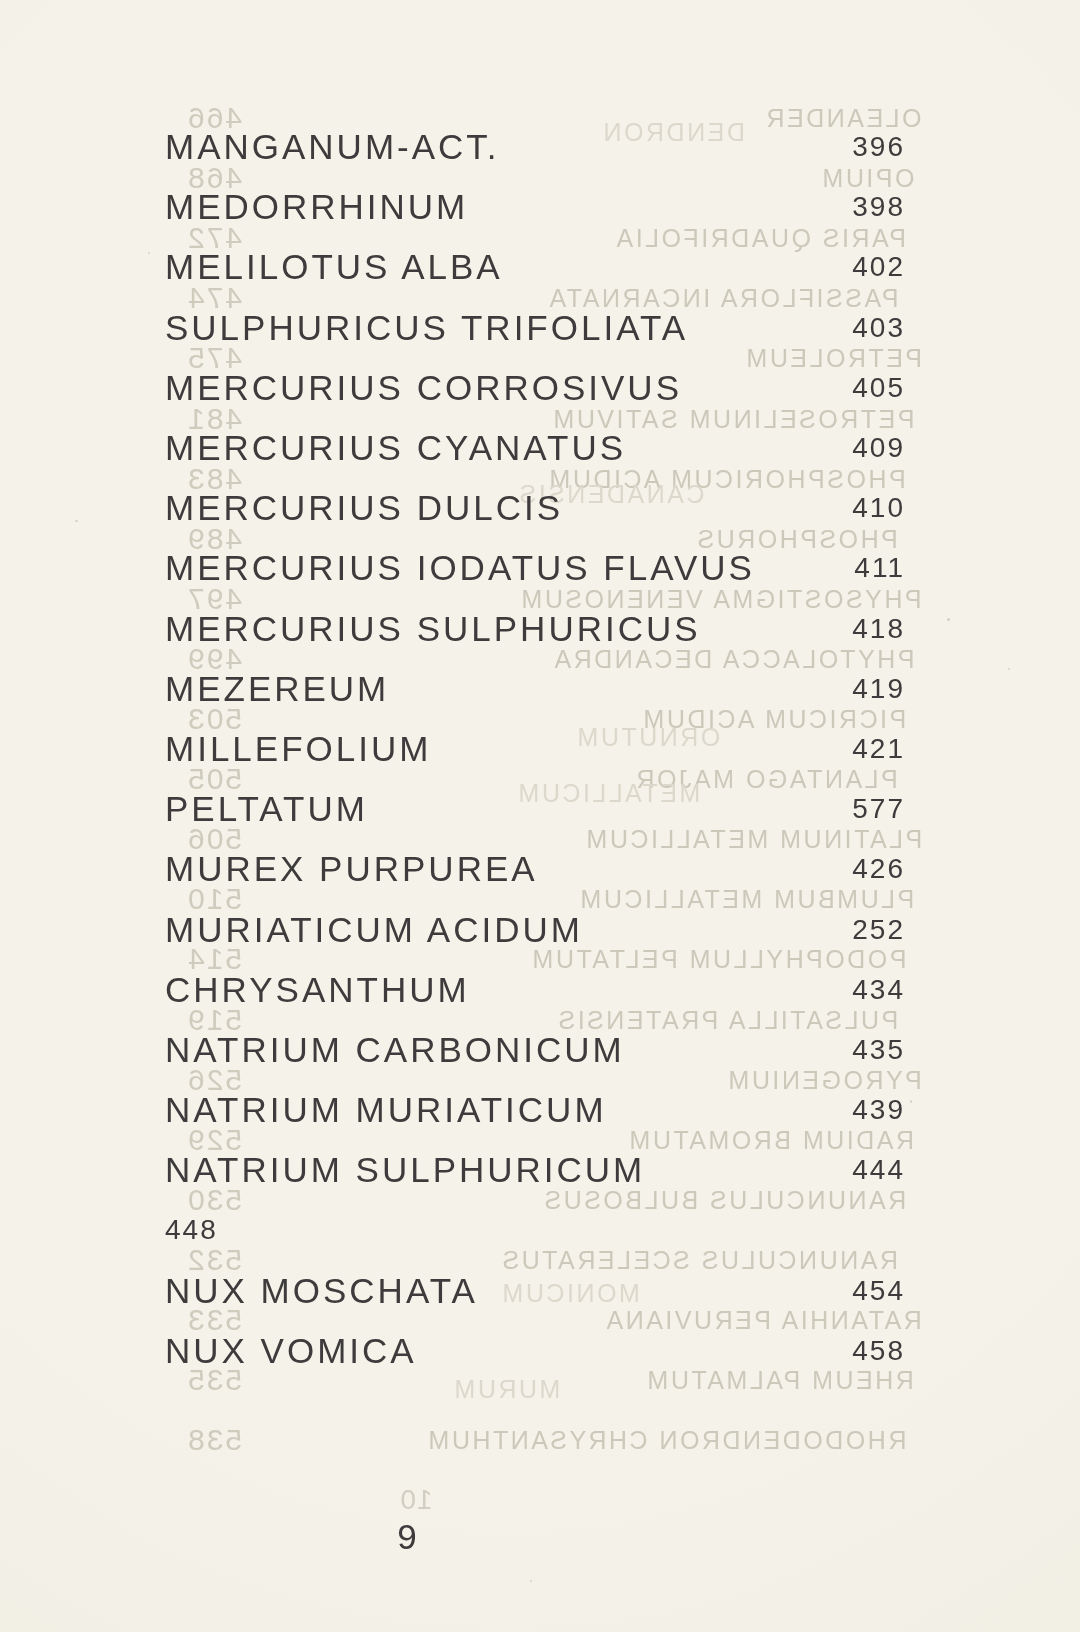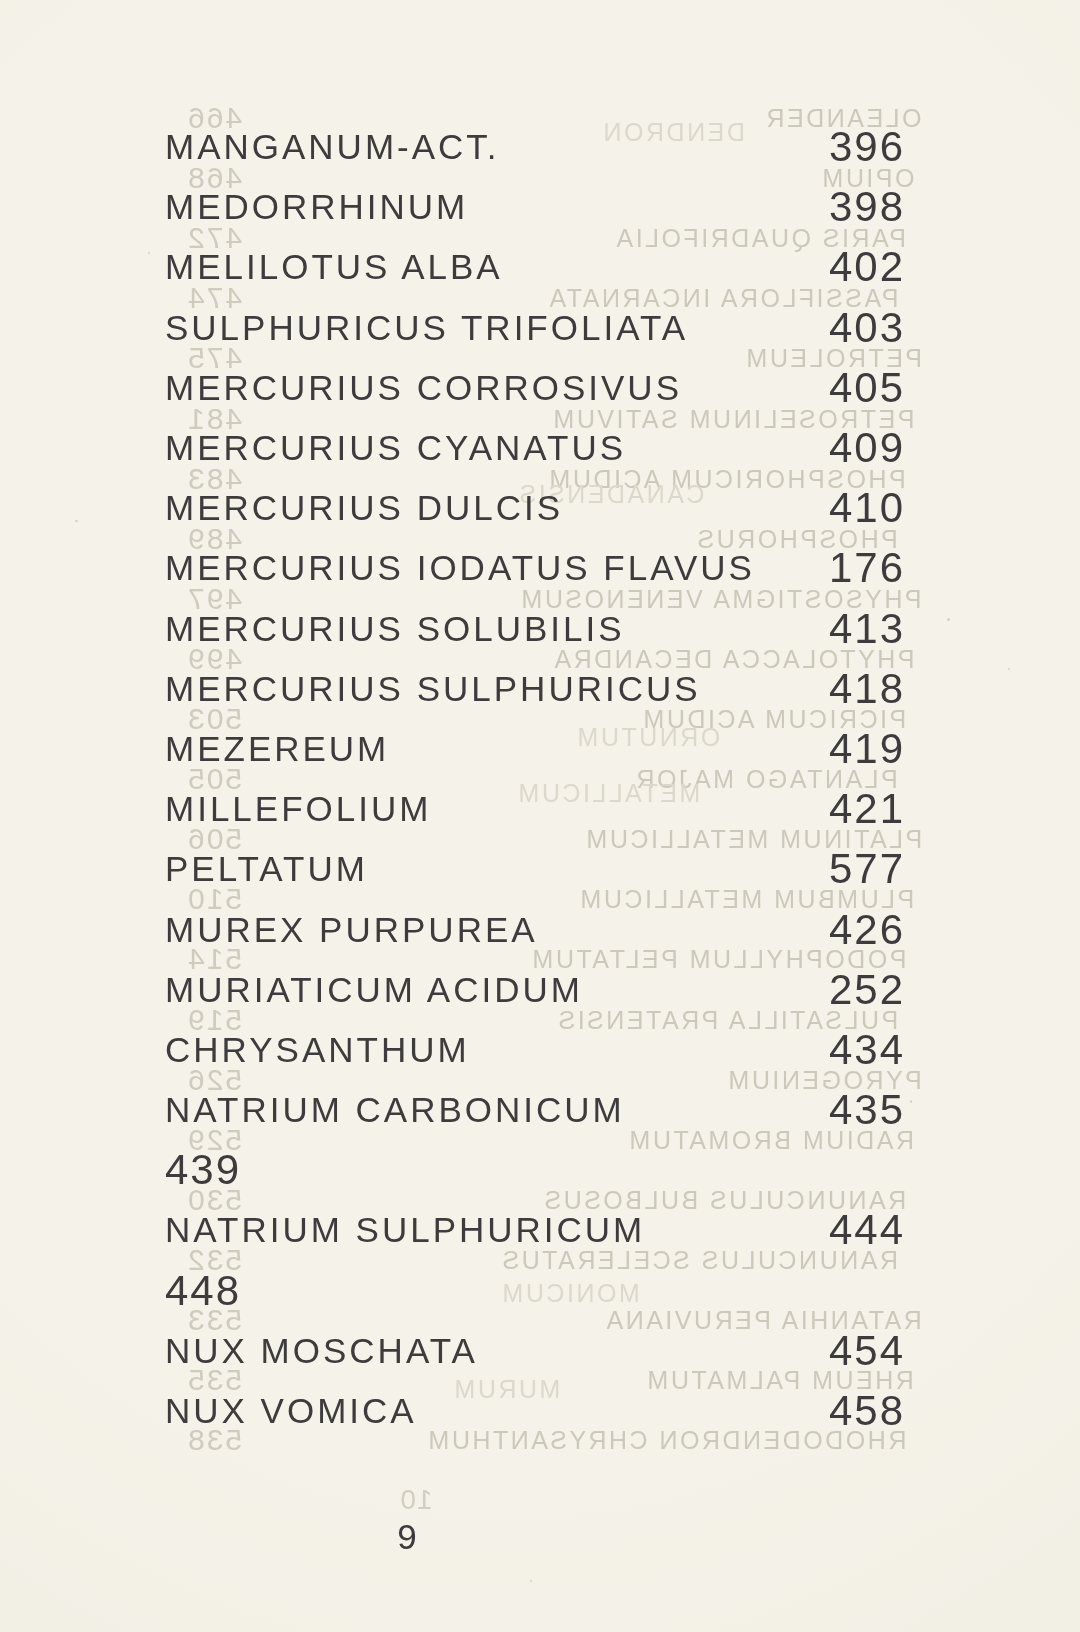--- a/index.html
+++ b/index.html
@@ -33,21 +33,21 @@
   }
   .ghost-pagenum{
     position:absolute;left:394px;top:1484px;width:44px;text-align:center;
     transform:scaleX(-1);
     font-size:28px;letter-spacing:1px;color:#d2cec1;
   }
   
   .toc-list{position:absolute;left:165px;top:117px;width:740px;}
   .toc-row{height:60.2px;display:flex;justify-content:space-between;align-items:center;}
   .toc-name{font-size:35px;letter-spacing:3px;color:#3d3b3c;white-space:nowrap;}
-  .toc-page{font-size:42px;letter-spacing:2px;color:#3d3b3c;}
+  .toc-page{font-size:28px;letter-spacing:2px;color:#3d3b3c;}
   .page-number{
     position:absolute;left:375px;top:1516px;width:64px;height:42px;line-height:42px;
     text-align:center;font-size:35px;color:#3d3b3c;
   }
   
   .speck{position:absolute;background:#8a8578;border-radius:50%;opacity:.3;}
 </style>
 </head>
 <body>
 
@@ -133,25 +133,21 @@
       <div class="toc-row">
         <span class="toc-name">MERCURIUS CYANATUS</span>
         <span class="toc-page">409</span>
       </div>
       <div class="toc-row">
         <span class="toc-name">MERCURIUS DULCIS</span>
         <span class="toc-page">410</span>
       </div>
       <div class="toc-row">
         <span class="toc-name">MERCURIUS IODATUS FLAVUS</span>
-        <span class="toc-page">176</span>
-      </div>
-      <div class="toc-row">
-        <span class="toc-name">MERCURIUS SOLUBILIS</span>
-        <span class="toc-page">413</span>
+        <span class="toc-page">411</span>
       </div>
       <div class="toc-row">
         <span class="toc-name">MERCURIUS SULPHURICUS</span>
         <span class="toc-page">418</span>
       </div>
       <div class="toc-row">
         <span class="toc-name">MEZEREUM</span>
         <span class="toc-page">419</span>
       </div>
       <div class="toc-row">
@@ -172,20 +168,21 @@
       </div>
       <div class="toc-row">
         <span class="toc-name">CHRYSANTHUM</span>
         <span class="toc-page">434</span>
       </div>
       <div class="toc-row">
         <span class="toc-name">NATRIUM CARBONICUM</span>
         <span class="toc-page">435</span>
       </div>
       <div class="toc-row">
+        <span class="toc-name">NATRIUM MURIATICUM</span>
         <span class="toc-page">439</span>
       </div>
       <div class="toc-row">
         <span class="toc-name">NATRIUM SULPHURICUM</span>
         <span class="toc-page">444</span>
       </div>
       <div class="toc-row">
         <span class="toc-page">448</span>
       </div>
       <div class="toc-row">

